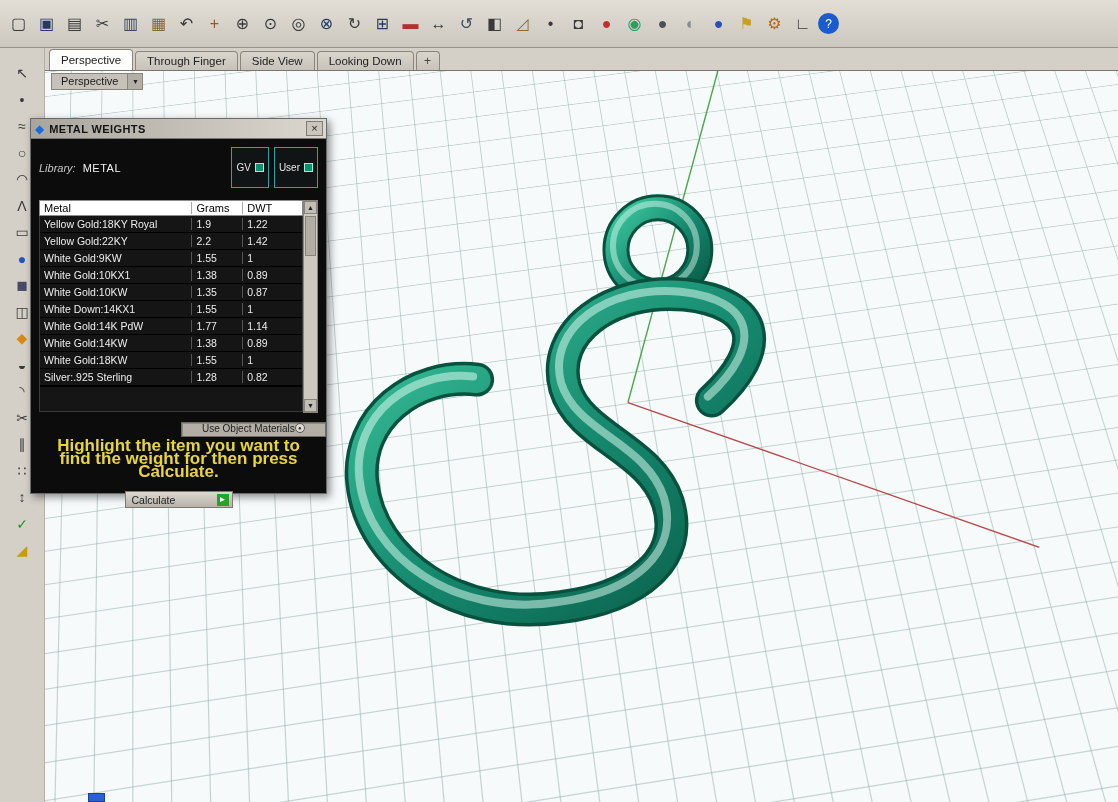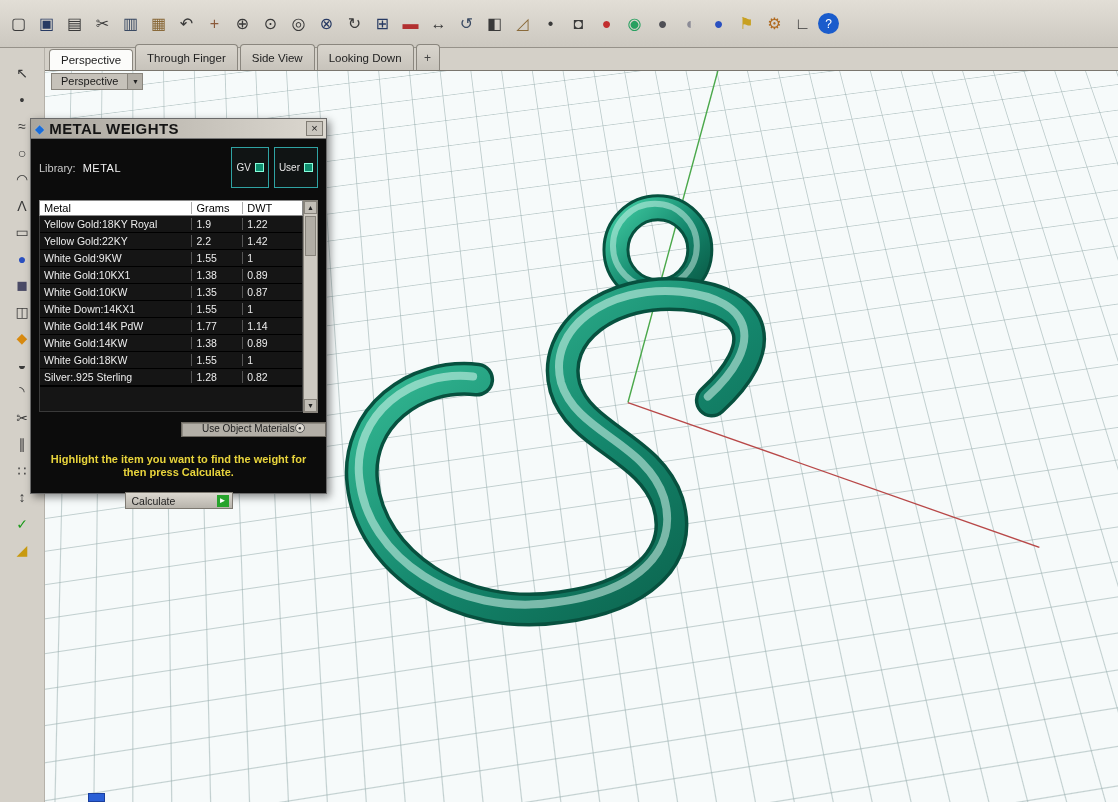--- a/index.html
+++ b/index.html
@@ -25,21 +25,21 @@
     border:1px solid transparent; border-radius:2px;
   }
   .tb-icon.badge { width:21px; height:21px; font-size:12px; color:#fff; }
 
   
   .tabs-row {
     position:absolute; left:45px; top:48px; right:0; height:22px;
     background:#d4d0c8; display:flex; align-items:flex-end; gap:2px; padding-left:4px;
   }
   .tab {
-    height:26px; padding:0 11px; font-size:11.5px; color:#222;
+    height:19px; padding:0 11px; font-size:11.5px; color:#222;
     background:linear-gradient(#d9d5cd,#c7c3bb);
     border:1px solid #8a867e; border-bottom:none;
     border-radius:4px 4px 0 0;
     display:flex; align-items:center; cursor:pointer; white-space:nowrap;
   }
   .tab.active { background:#fcfcfa; height:21px; }
   .tab.add-tab { width:24px; justify-content:center; padding:0; font-size:12px; color:#444; }
 
   
   .toolbar-left {
@@ -86,27 +86,27 @@
     background:#0c0c0c; border:1px solid #6a6a6a;
     box-shadow:3px 3px 8px rgba(0,0,0,.45);
     z-index:20; font-size:11px; color:#ddd;
   }
   .dlg-titlebar {
     height:20px; background:linear-gradient(90deg,#a9a59d,#dcd8d0);
     display:flex; align-items:center; padding:0 3px 0 4px;
     border-bottom:1px solid #777;
   }
   .dlg-gem { font-size:12px; color:#1a6cd8; margin-right:5px; text-shadow:0 0 1px #9cf; }
-  .dlg-title { flex:1; font-weight:bold; font-size:15px; color:#141414; letter-spacing:.4px; }
+  .dlg-title { flex:1; font-weight:bold; font-size:11px; color:#141414; letter-spacing:.4px; }
   .dlg-close {
     width:17px; height:15px; background:#cac6be; border:1px solid #807c74;
     font-size:11px; line-height:13px; text-align:center; color:#222; cursor:pointer;
   }
   .dlg-library-row { display:flex; align-items:center; padding:8px 8px 4px; }
-  .lib-label { color:#c9c9c9; }
+  .lib-label { color:#c9c9c9;font-style:italic; }
   .lib-value { color:#f2f2f2; margin-left:7px; letter-spacing:.5px; }
   .chips { margin-left:auto; display:flex; gap:5px; }
   .chip {
     display:flex; align-items:center; gap:4px; border:1px solid #2fa3a3;
     padding:14px 4px; color:#e6e6e6; font-size:10px; background:#101414; cursor:pointer;
   }
   .chip .cb { width:9px; height:9px; background:#0f8f6f; border:1px solid #8fd; }
 
   .tbl-wrap { position:relative; margin:8px 8px 0; padding-right:15px; height:213px; }
   .tbl-header {
@@ -148,22 +148,22 @@
     box-shadow:inset 1px 1px 0 #8f8b83;
     display:flex; align-items:flex-start; padding:0 20px;
     font-size:10px; color:#1d1d1d; cursor:pointer; white-space:nowrap;
   }
   .dd-btn {
     margin-left:auto; width:10px; height:10px; border-radius:50%;
     background:#dedad2; border:1px solid #555;
     display:flex; align-items:center; justify-content:center; font-size:6px; color:#333;
   }
   .instruction {
-    margin:16px 10px 0; text-align:center; color:#e8d43c; font-weight:bold;
-    font-size:11px; line-height:13px;
+    margin:2px 10px 0; text-align:center; color:#e8d43c; font-weight:bold;
+    font-size:17px; line-height:13px;
   }
   .calc-row { display:flex; justify-content:center; margin-top:13px; }
   .calc-btn {
     width:108px; height:17px; background:linear-gradient(#dcd8d0,#b7b3ab);
     border:1px solid #7d7971; display:flex; align-items:center;
     padding:0 3px 0 6px; font-size:10.5px; color:#1d1d1d; cursor:pointer;
   }
   .calc-label { flex:1; text-align:left; }
   .calc-go {
     width:12px; height:12px; background:#27a32c; color:#fff; font-size:8px;

